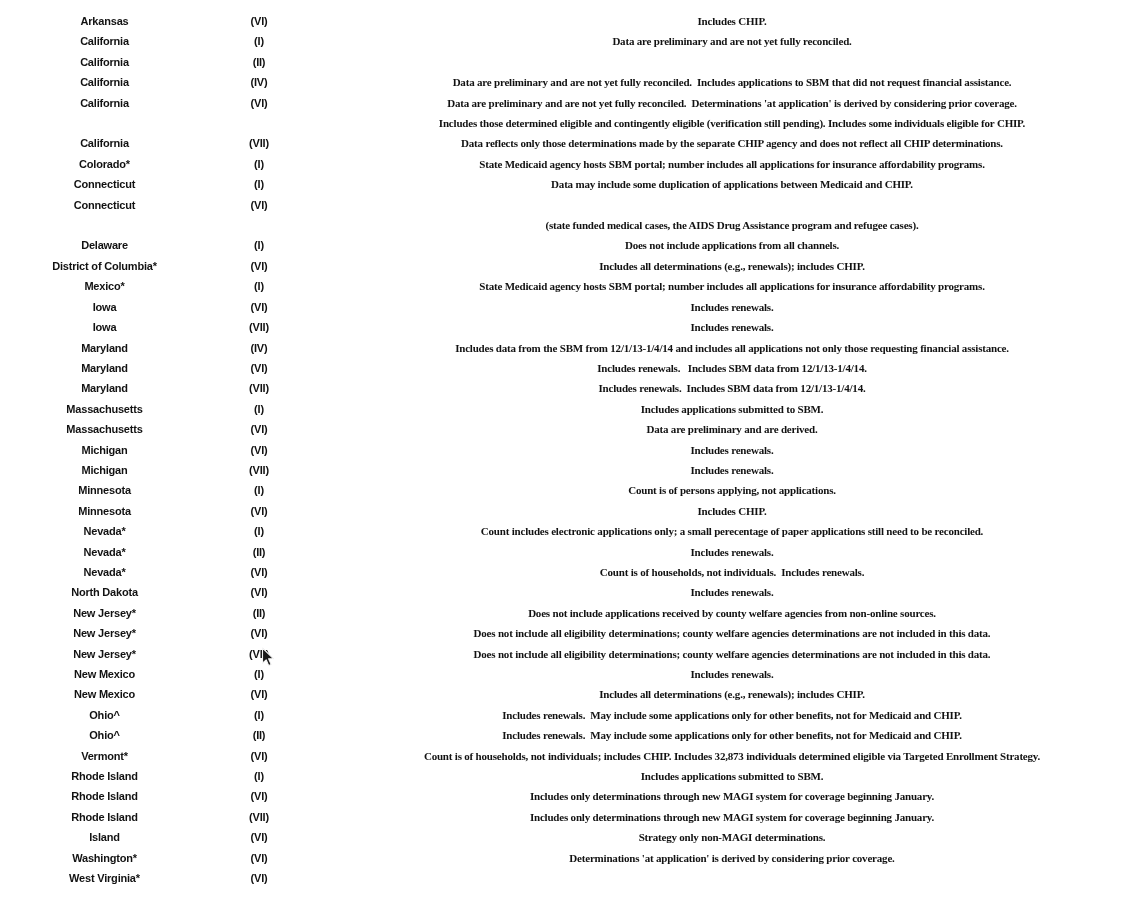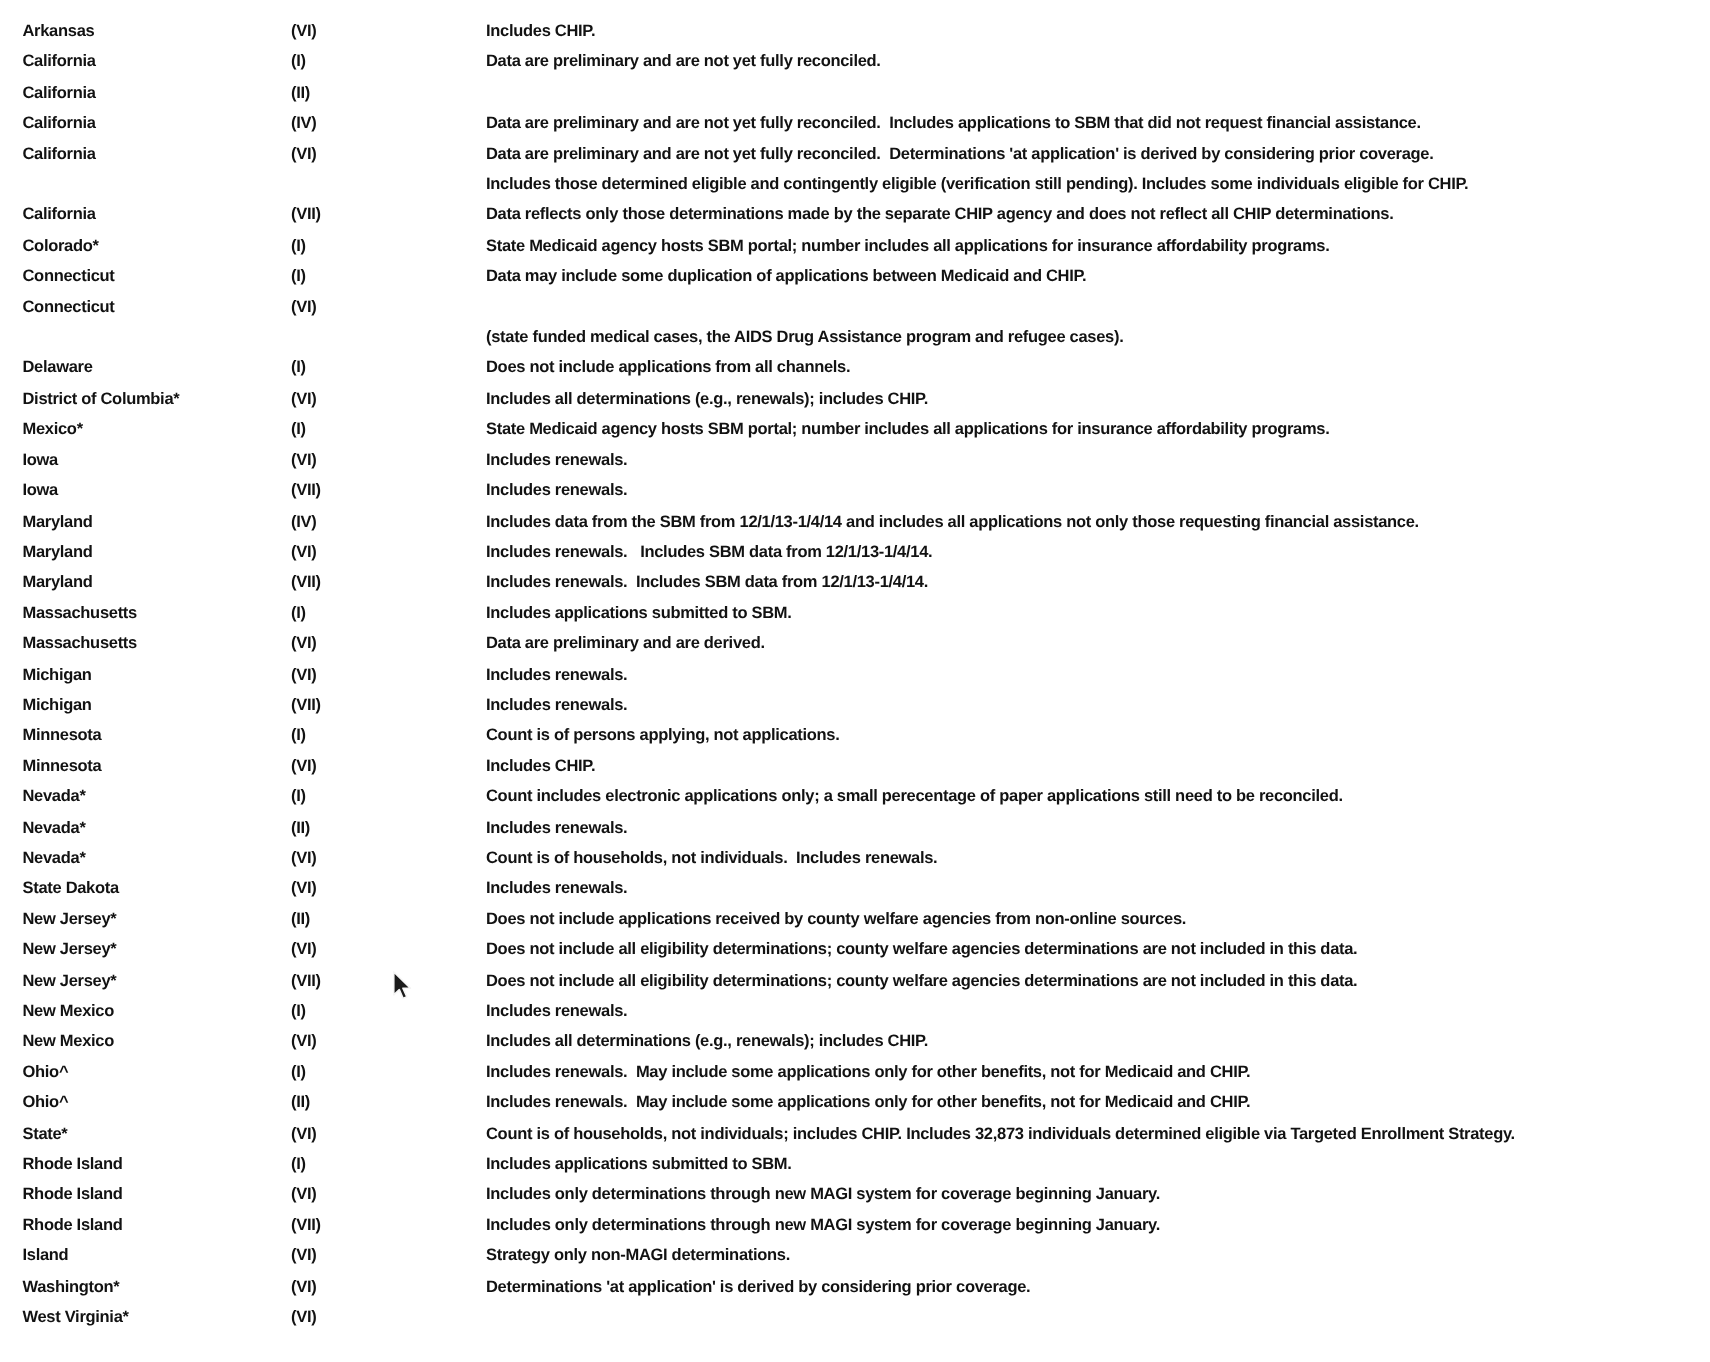--- a/index.html
+++ b/index.html
@@ -7,20 +7,21 @@
     padding: 0;
     background: #ffffff;
   }
   .page {
     position: relative;
     width: 1140px;
     height: 908px;
     background: #ffffff;
     overflow: hidden;
     font-family: "Liberation Sans", sans-serif;
+    text-align: center;
   }
   .rows {
     position: absolute;
     top: 11px;
     left: 0;
     width: 1140px;
   }
   .row {
     height: 20.42px;
     line-height: 20.42px;
@@ -37,20 +38,21 @@
     width: 179px;
     flex: 0 0 179px;
     overflow: visible;
   }
   .c-code {
     width: 130px;
     flex: 0 0 130px;
   }
   .c-note {
     flex: 1 1 auto;
+    font-family: Liberation Serif, serif;
   }
   .cursor {
     position: absolute;
     width: 14px;
     height: 21px;
     pointer-events: none;
     z-index: 10;
   }
 </style>
 </head>
@@ -79,29 +81,29 @@
       <div class="row"><span class="c-state">Maryland</span><span class="c-code">(VII)</span><span class="c-note">Includes renewals.  Includes SBM data from 12/1/13-1/4/14.</span></div>
       <div class="row"><span class="c-state">Massachusetts</span><span class="c-code">(I)</span><span class="c-note">Includes applications submitted to SBM.</span></div>
       <div class="row"><span class="c-state">Massachusetts</span><span class="c-code">(VI)</span><span class="c-note">Data are preliminary and are derived.</span></div>
       <div class="row"><span class="c-state">Michigan</span><span class="c-code">(VI)</span><span class="c-note">Includes renewals.</span></div>
       <div class="row"><span class="c-state">Michigan</span><span class="c-code">(VII)</span><span class="c-note">Includes renewals.</span></div>
       <div class="row"><span class="c-state">Minnesota</span><span class="c-code">(I)</span><span class="c-note">Count is of persons applying, not applications.</span></div>
       <div class="row"><span class="c-state">Minnesota</span><span class="c-code">(VI)</span><span class="c-note">Includes CHIP.</span></div>
       <div class="row"><span class="c-state">Nevada*</span><span class="c-code">(I)</span><span class="c-note">Count includes electronic applications only; a small perecentage of paper applications still need to be reconciled.</span></div>
       <div class="row"><span class="c-state">Nevada*</span><span class="c-code">(II)</span><span class="c-note">Includes renewals.</span></div>
       <div class="row"><span class="c-state">Nevada*</span><span class="c-code">(VI)</span><span class="c-note">Count is of households, not individuals.  Includes renewals.</span></div>
-      <div class="row"><span class="c-state">State Dakota</span><span class="c-code">(VI)</span><span class="c-note">Includes renewals.</span></div>
+      <div class="row"><span class="c-state">North Dakota</span><span class="c-code">(VI)</span><span class="c-note">Includes renewals.</span></div>
       <div class="row"><span class="c-state">New Jersey*</span><span class="c-code">(II)</span><span class="c-note">Does not include applications received by county welfare agencies from non-online sources.</span></div>
       <div class="row"><span class="c-state">New Jersey*</span><span class="c-code">(VI)</span><span class="c-note">Does not include all eligibility determinations; county welfare agencies determinations are not included in this data.</span></div>
       <div class="row"><span class="c-state">New Jersey*</span><span class="c-code">(VII)</span><span class="c-note">Does not include all eligibility determinations; county welfare agencies determinations are not included in this data.</span></div>
       <div class="row"><span class="c-state">New Mexico</span><span class="c-code">(I)</span><span class="c-note">Includes renewals.</span></div>
       <div class="row"><span class="c-state">New Mexico</span><span class="c-code">(VI)</span><span class="c-note">Includes all determinations (e.g., renewals); includes CHIP.</span></div>
       <div class="row"><span class="c-state">Ohio^</span><span class="c-code">(I)</span><span class="c-note">Includes renewals.  May include some applications only for other benefits, not for Medicaid and CHIP.</span></div>
       <div class="row"><span class="c-state">Ohio^</span><span class="c-code">(II)</span><span class="c-note">Includes renewals.  May include some applications only for other benefits, not for Medicaid and CHIP.</span></div>
-      <div class="row"><span class="c-state">State*</span><span class="c-code">(VI)</span><span class="c-note">Count is of households, not individuals; includes CHIP. Includes 32,873 individuals determined eligible via Targeted Enrollment Strategy.</span></div>
+      <div class="row"><span class="c-state">Vermont*</span><span class="c-code">(VI)</span><span class="c-note">Count is of households, not individuals; includes CHIP. Includes 32,873 individuals determined eligible via Targeted Enrollment Strategy.</span></div>
       <div class="row"><span class="c-state">Rhode Island</span><span class="c-code">(I)</span><span class="c-note">Includes applications submitted to SBM.</span></div>
       <div class="row"><span class="c-state">Rhode Island</span><span class="c-code">(VI)</span><span class="c-note">Includes only determinations through new MAGI system for coverage beginning January.</span></div>
       <div class="row"><span class="c-state">Rhode Island</span><span class="c-code">(VII)</span><span class="c-note">Includes only determinations through new MAGI system for coverage beginning January.</span></div>
       <div class="row"><span class="c-state">Island</span><span class="c-code">(VI)</span><span class="c-note">Strategy only non-MAGI determinations.</span></div>
       <div class="row"><span class="c-state">Washington*</span><span class="c-code">(VI)</span><span class="c-note">Determinations 'at application' is derived by considering prior coverage.</span></div>
       <div class="row"><span class="c-state">West Virginia*</span><span class="c-code">(VI)</span></div>
     </div>
 
   <svg class="cursor" id="cursor" viewBox="0 0 14 21" xmlns="http://www.w3.org/2000/svg" style="left: 261px; top: 647px;">
     <path d="M1.5,1 L1.5,16.2 L5.2,12.8 L7.7,18.6 L10.2,17.5 L7.6,11.8 L12.6,11.8 Z" fill="#1a1a1a" stroke="#f5f5f5" stroke-width="1.1" stroke-linejoin="round"></path>

